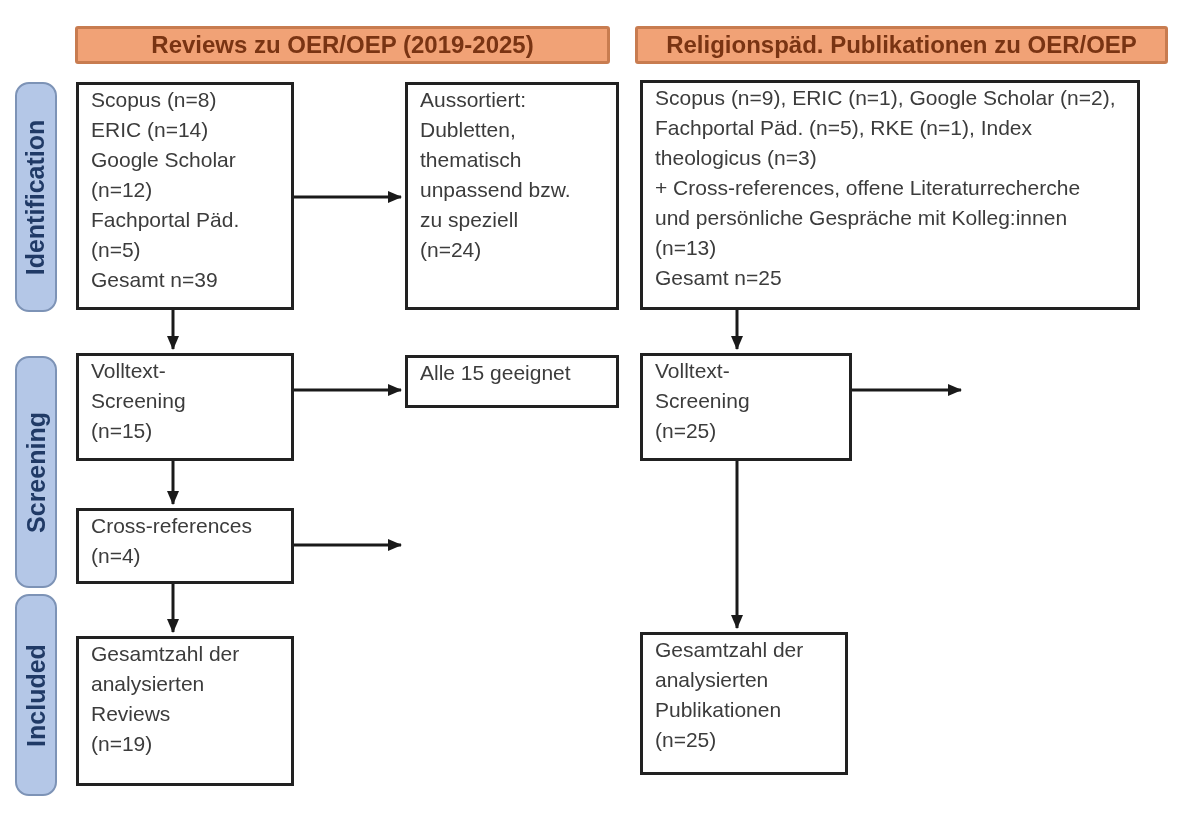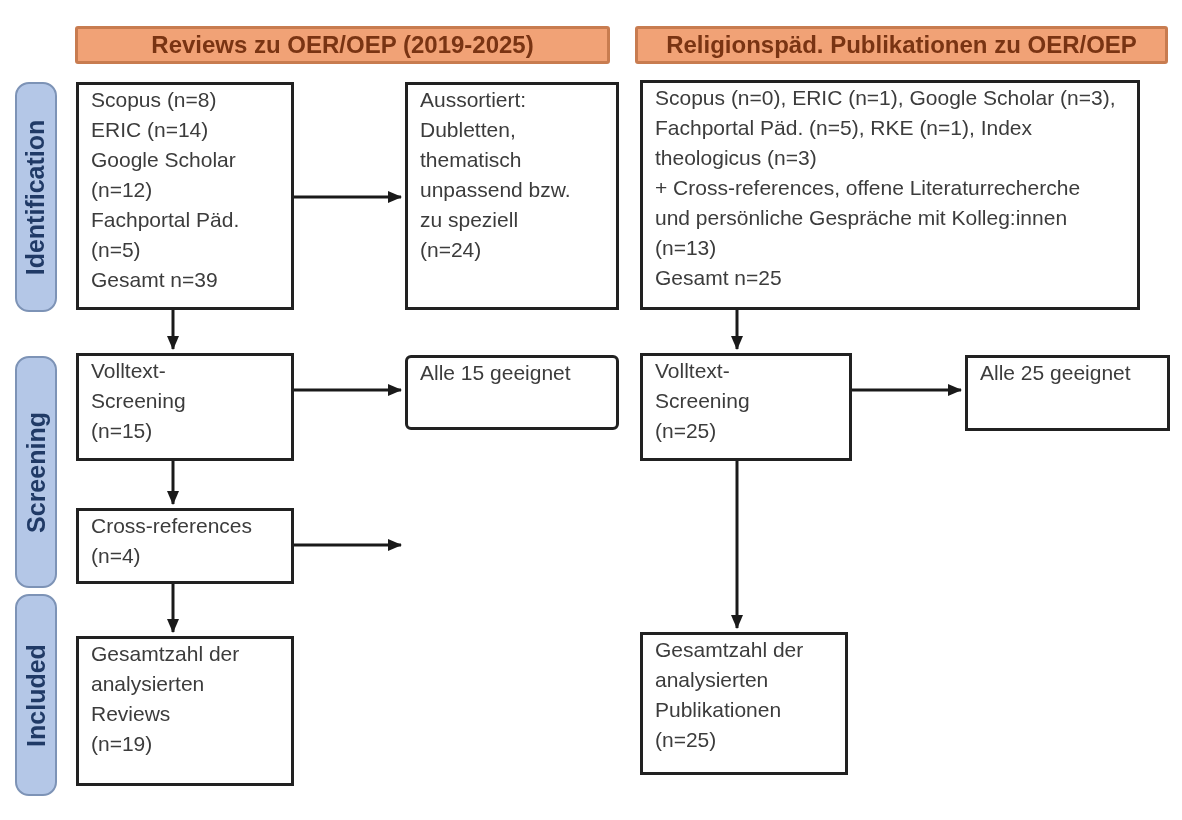--- a/index.html
+++ b/index.html
@@ -90,39 +90,38 @@
 Gesamt n=39</div>
   <div class="abs flow-box" style="left:405px; top:82px; width:214px; height:228px;">Aussortiert:
 Dubletten,
 thematisch
 unpassend bzw.
 zu speziell
 (n=24)</div>
   <div class="abs flow-box" style="left:76px; top:353px; width:218px; height:108px;">Volltext-
 Screening
 (n=15)</div>
-  <div class="abs flow-box" style="left:405px; top:355px; width:214px; height:75px;border-radius:6px;">Alle 15 geeignet</div>
+  <div class="abs flow-box" style="left:405px; top:355px; width:214px; height:53px;">Alle 15 geeignet</div>
   <div class="abs flow-box" style="left:76px; top:508px; width:218px; height:76px;">Cross-references
 (n=4)</div>
   <div class="abs flow-box" style="left:76px; top:636px; width:218px; height:150px;">Gesamtzahl der
 analysierten
 Reviews
 (n=19)</div>
 
-  <div class="abs flow-box" style="left:640px; top:80px; width:500px; height:230px;">Scopus (n=0), ERIC (n=1), Google Scholar (n=3),
+  <div class="abs flow-box" style="left:640px; top:80px; width:500px; height:230px;">Scopus (n=9), ERIC (n=1), Google Scholar (n=2),
 Fachportal Päd. (n=5), RKE (n=1), Index
 theologicus (n=3)
 + Cross-references, offene Literaturrecherche
 und persönliche Gespräche mit Kolleg:innen
 (n=13)
 Gesamt n=25</div>
   <div class="abs flow-box" style="left:640px; top:353px; width:212px; height:108px;">Volltext-
 Screening
 (n=25)</div>
-  <div class="abs flow-box" style="left:965px; top:355px; width:205px; height:76px;">Alle 25 geeignet</div>
   <div class="abs flow-box" style="left:640px; top:632px; width:208px; height:143px;">Gesamtzahl der
 analysierten
 Publikationen
 (n=25)</div>
 
   <svg class="arrows" width="1182" height="820">
     <defs>
       <marker id="ah" markerUnits="userSpaceOnUse" markerWidth="15" markerHeight="13" refX="13" refY="6" orient="auto">
         <path d="M0,0 L14,6 L0,12 z"></path>
       </marker>

